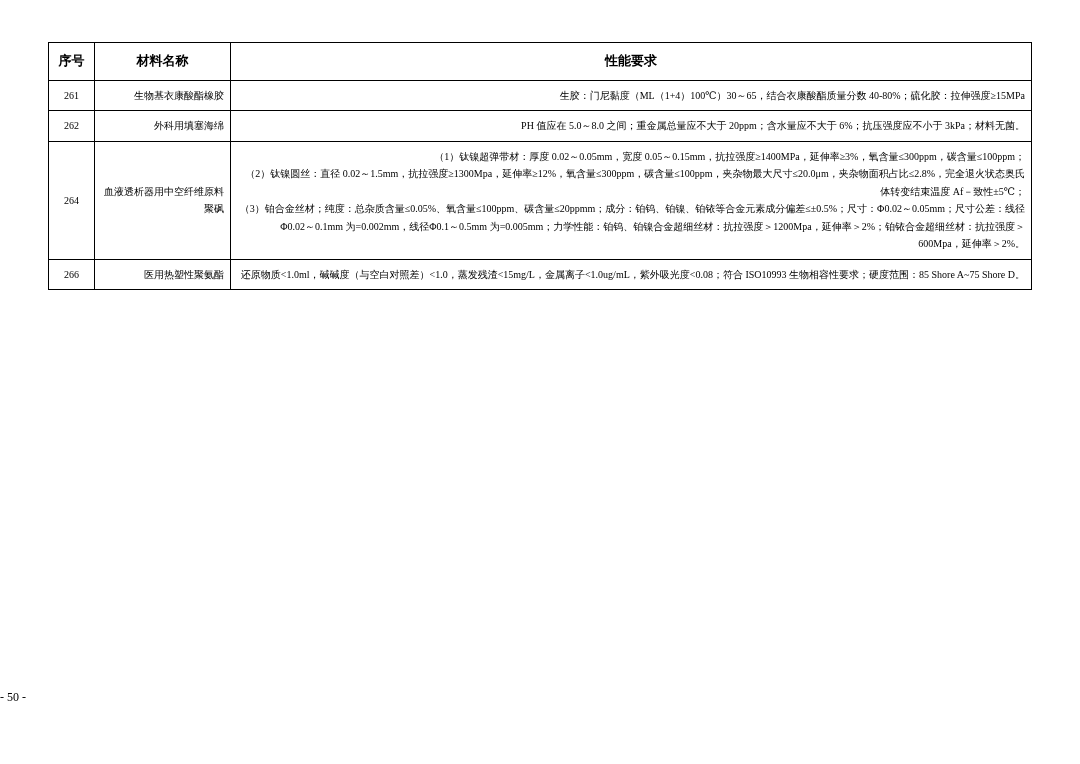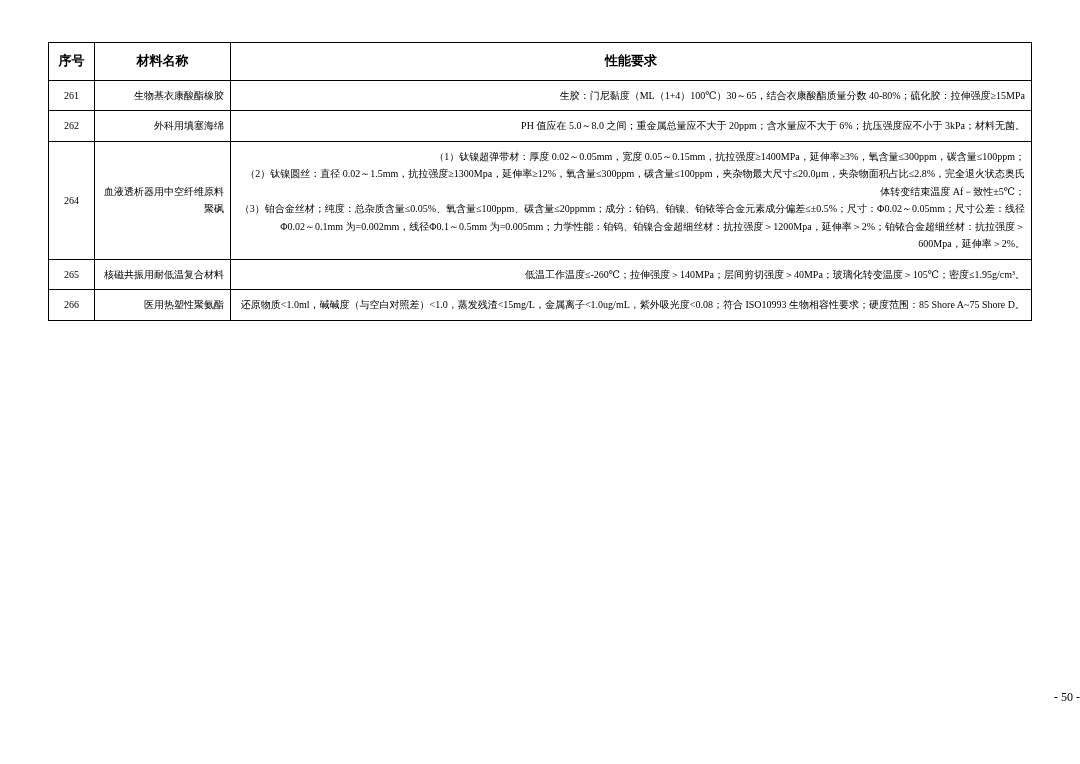--- a/index.html
+++ b/index.html
@@ -61,21 +61,21 @@
   td.col-req p {
     margin: 0;
     text-indent: 0;
     text-align: right;
   }
   .pagenum {
     position: absolute;
     left: 0;
     right: 0;
     top: 690px;
-    text-align: right;
+    text-align: left;
     font-size: 12px;
     font-family: "Liberation Serif", "DejaVu Serif", serif;
   }
 </style>
 </head>
 <body>
 
 <div class="page">
 
   <table class="spec-table">
@@ -113,27 +113,20 @@
       <tr>
         <td class="col-no">264</td>
         <td class="col-name">血液透析器用中空纤维原料聚砜</td>
         <td class="col-req">
           <p>（1）钛镍超弹带材：厚度 0.02～0.05mm，宽度 0.05～0.15mm，抗拉强度≥1400MPa，延伸率≥3%，氧含量≤300ppm，碳含量≤100ppm；</p>
           <p>（2）钛镍圆丝：直径 0.02～1.5mm，抗拉强度≥1300Mpa，延伸率≥12%，氧含量≤300ppm，碳含量≤100ppm，夹杂物最大尺寸≤20.0μm，夹杂物面积占比≤2.8%，完全退火状态奥氏体转变结束温度 Af－致性±5℃；</p>
           <p>（3）铂合金丝材；纯度：总杂质含量≤0.05%、氧含量≤100ppm、碳含量≤20ppmm；成分：铂钨、铂镍、铂铱等合金元素成分偏差≤±0.5%；尺寸：Φ0.02～0.05mm；尺寸公差：线径Φ0.02～0.1mm 为=0.002mm，线径Φ0.1～0.5mm 为=0.005mm；力学性能：铂钨、铂镍合金超细丝材：抗拉强度＞1200Mpa，延伸率＞2%；铂铱合金超细丝材：抗拉强度＞600Mpa，延伸率＞2%。</p>
         </td>
       </tr>
 
-      <tr>
-        <td class="col-no">265</td>
-        <td class="col-name">核磁共振用耐低温复合材料</td>
-        <td class="col-req">
-          <p>低温工作温度≤-260℃；拉伸强度＞140MPa；层间剪切强度＞40MPa；玻璃化转变温度＞105℃；密度≤1.95g/cm³。</p>
-        </td>
-      </tr>
 
       <tr>
         <td class="col-no">266</td>
         <td class="col-name">医用热塑性聚氨酯</td>
         <td class="col-req">
           <p>还原物质&lt;1.0ml，碱碱度（与空白对照差）&lt;1.0，蒸发残渣&lt;15mg/L，金属离子&lt;1.0ug/mL，紫外吸光度&lt;0.08；符合 ISO10993 生物相容性要求；硬度范围：85 Shore A~75 Shore D。</p>
         </td>
       </tr>
 
 

